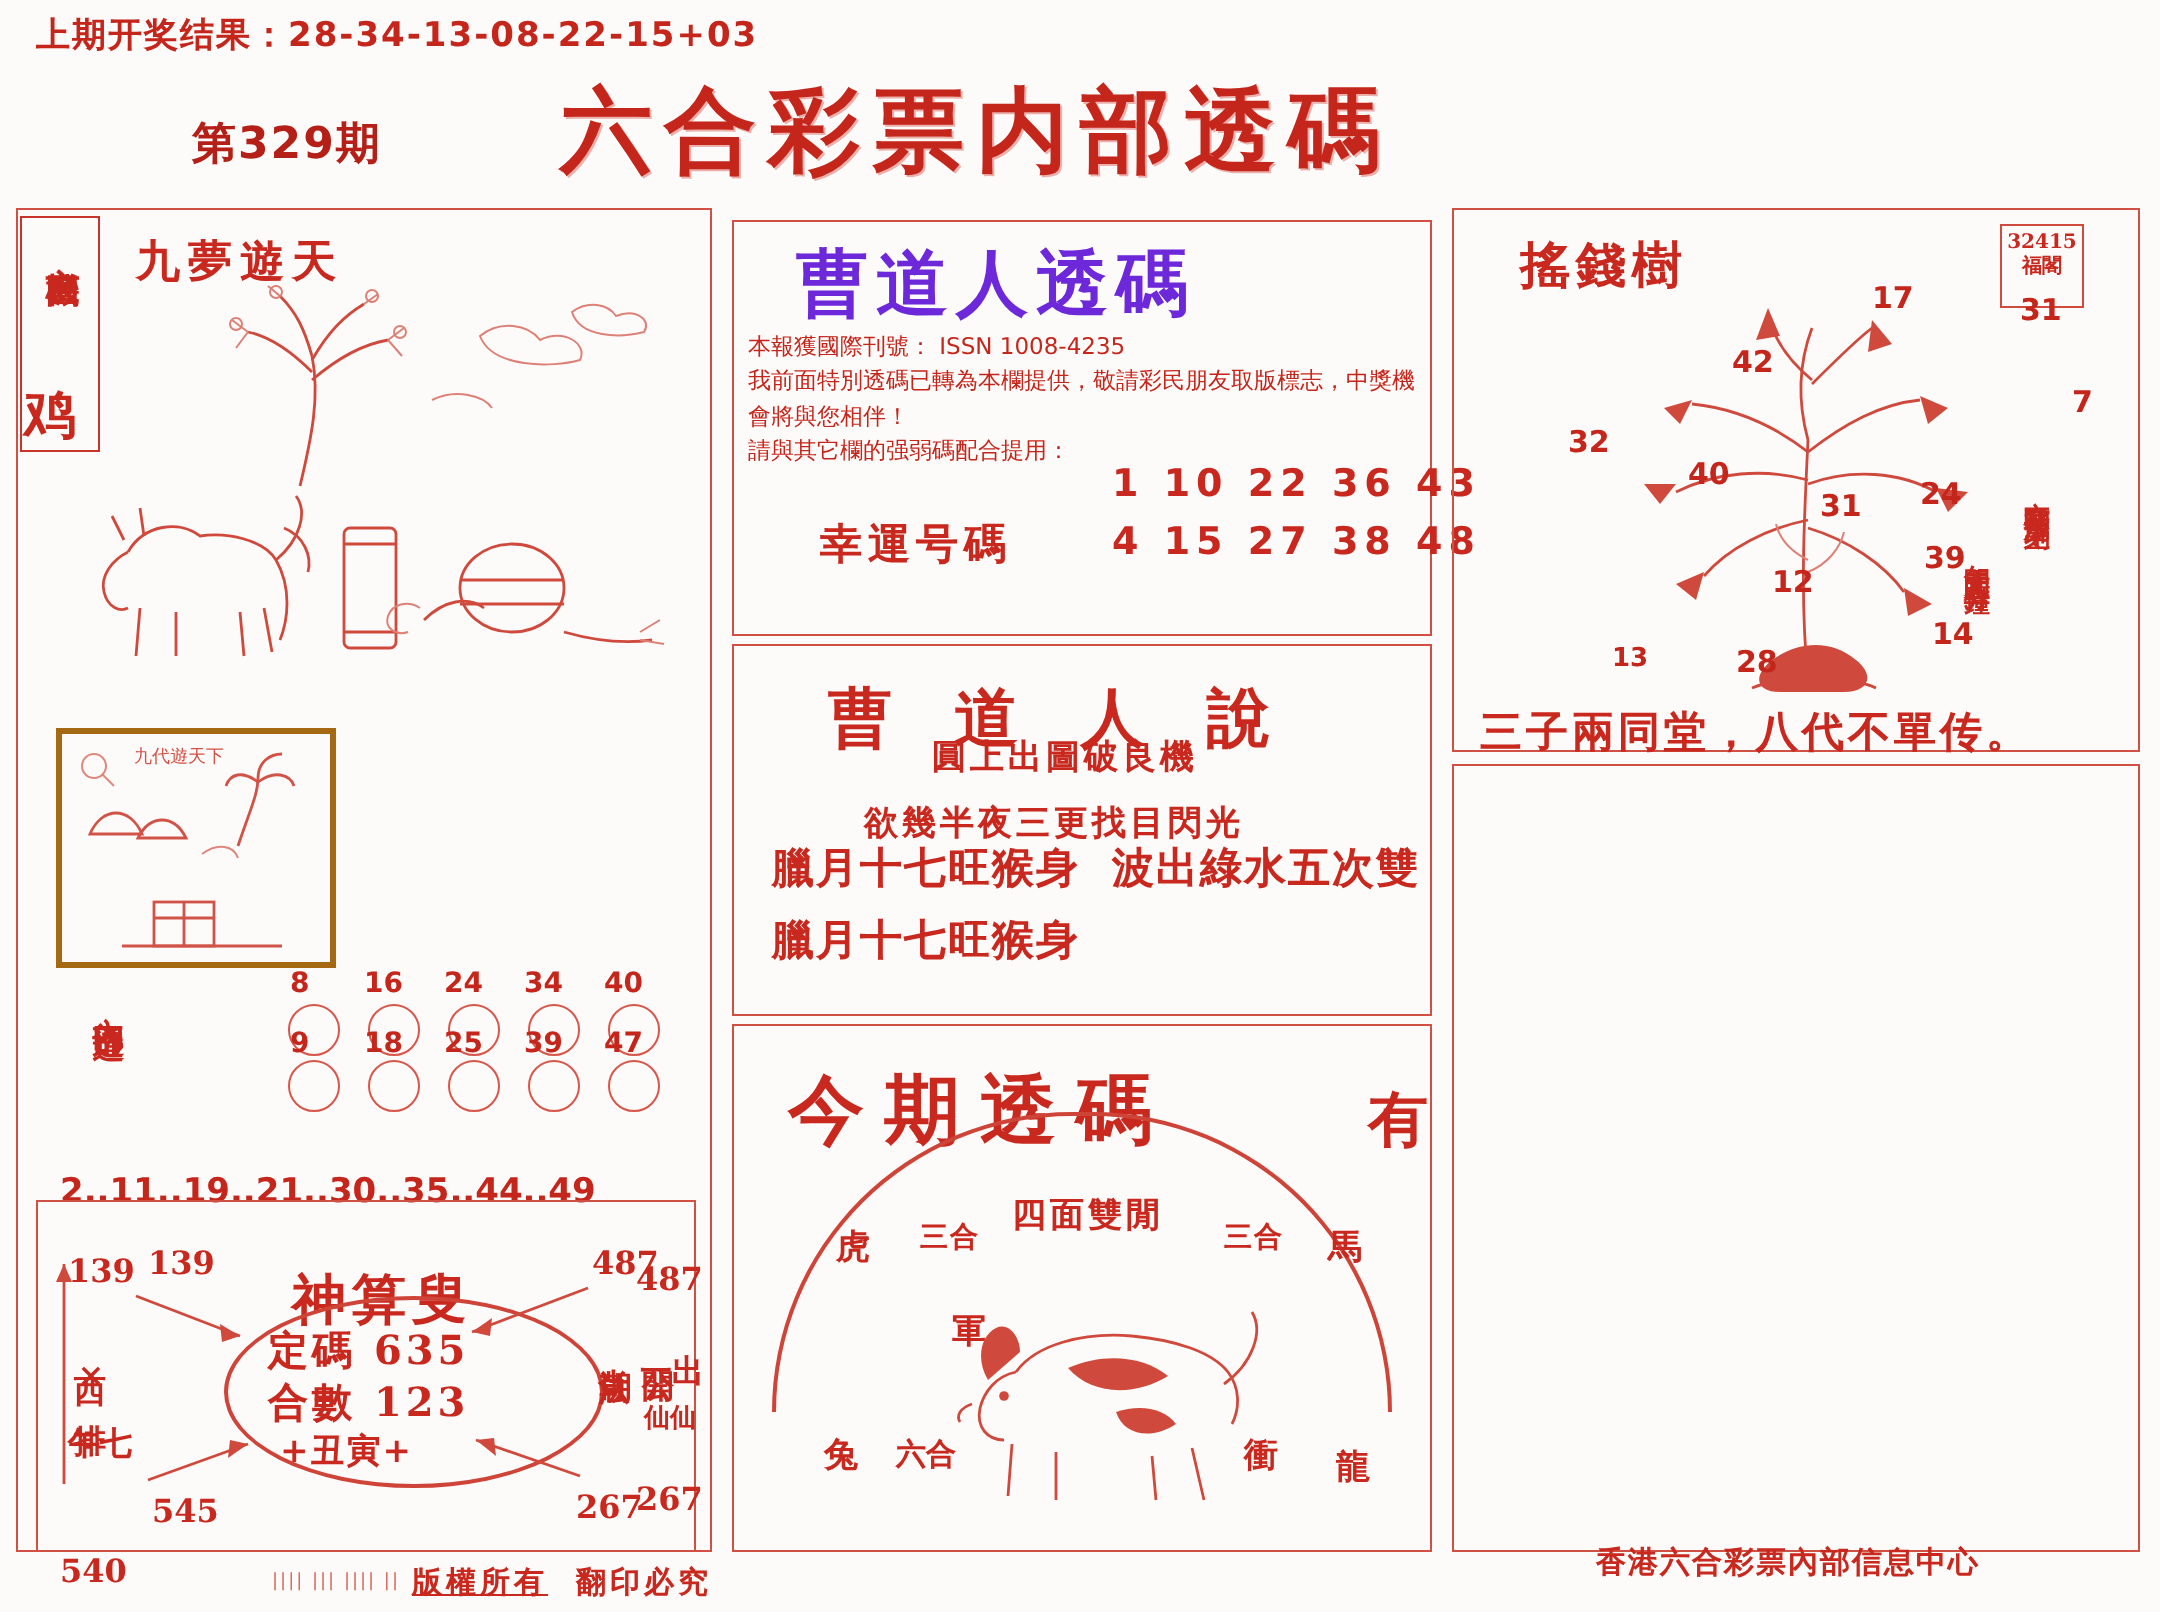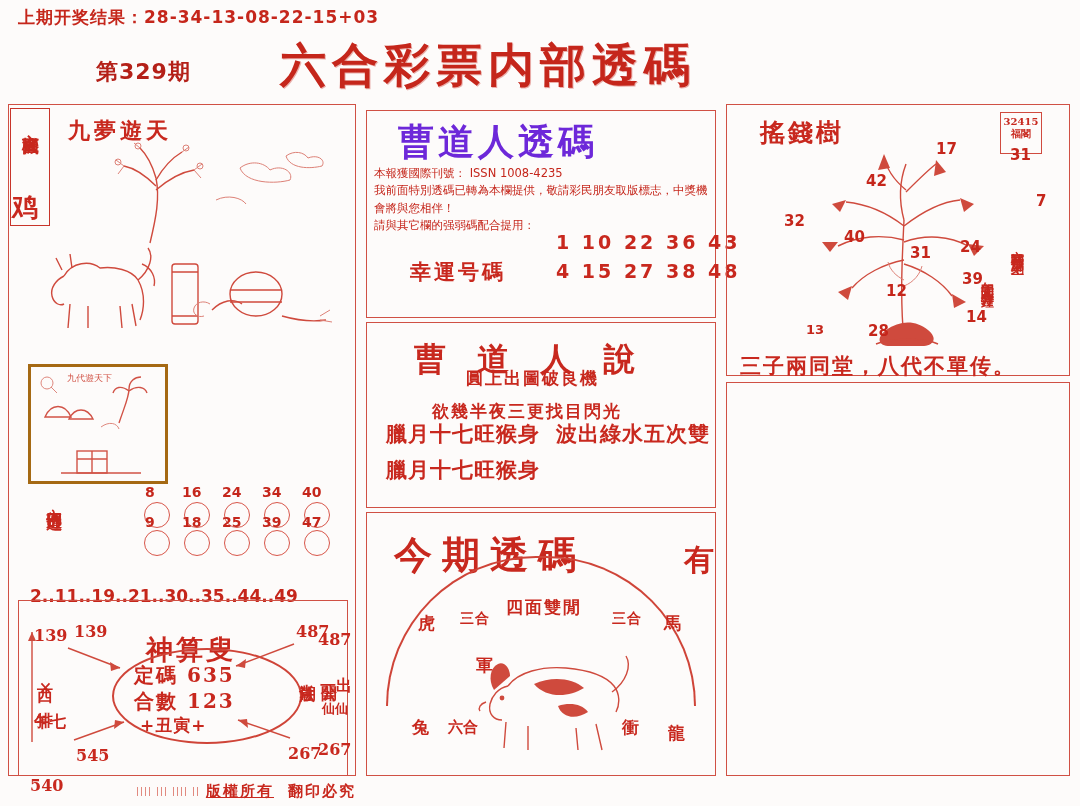--- a/index.html
+++ b/index.html
@@ -631,17 +631,18 @@
     <span class="vert">六神醫瀉一刻生</span>
   </div>
   <div class="abs vtext-2">
     <span class="vert">午間天時五分鐘</span>
   </div>
 
   <div class="abs tree-phrase">三子兩同堂，八代不單传。</div>
 
   <div class="abs frame right-blank"></div>
 
+  <div class="abs footer-right">香港六合彩票內部信息中心</div>
   <div class="abs footer-mid">版權所有</div>
   <div class="abs footer-mid2">翻印必究</div>
   <div class="abs footer-barcodeish">||||  ||| |||| ||</div>
 
 </div>
 
 </body></html>

